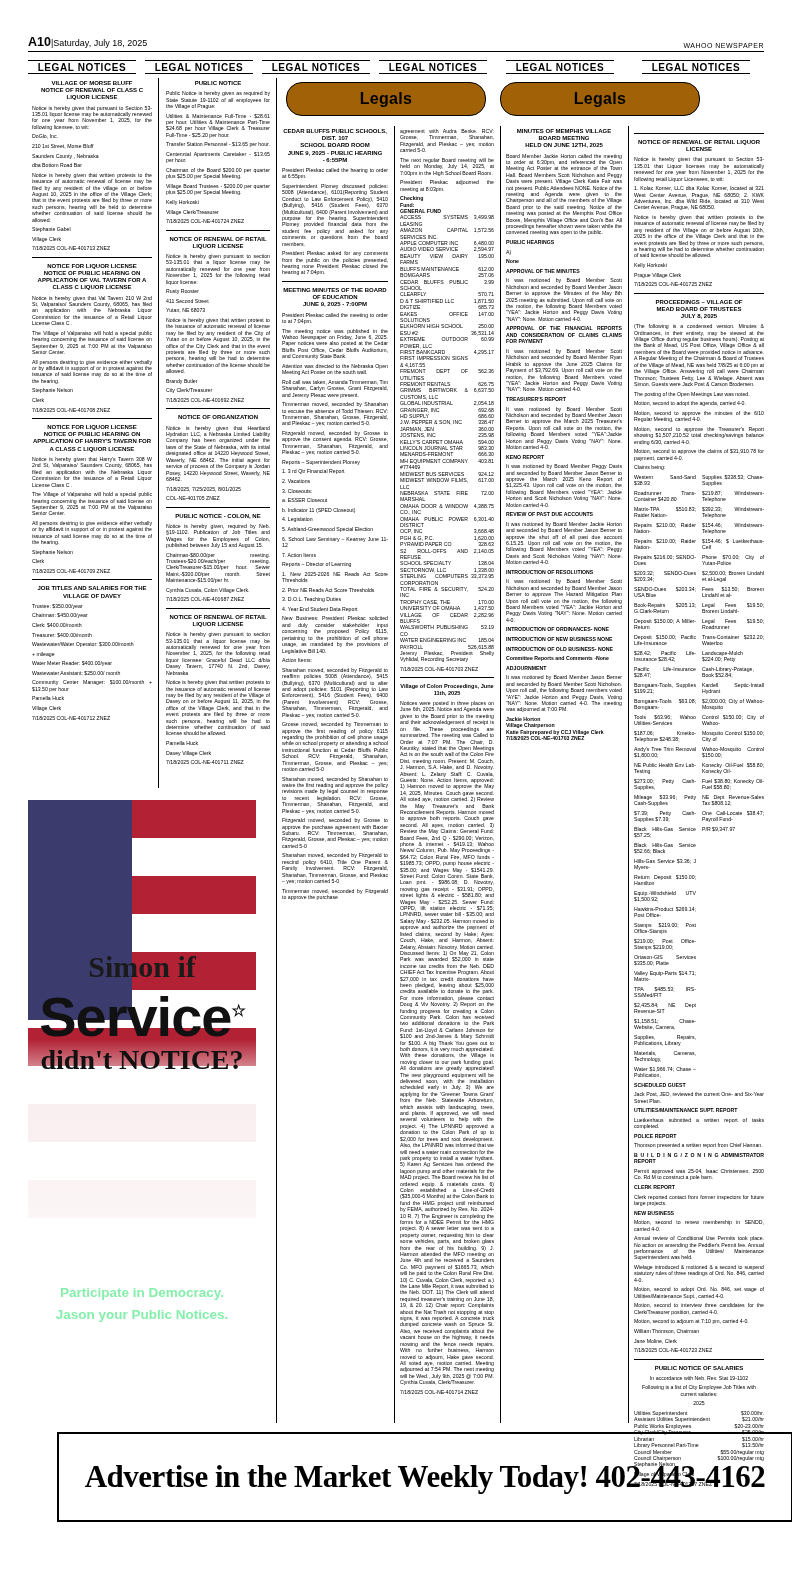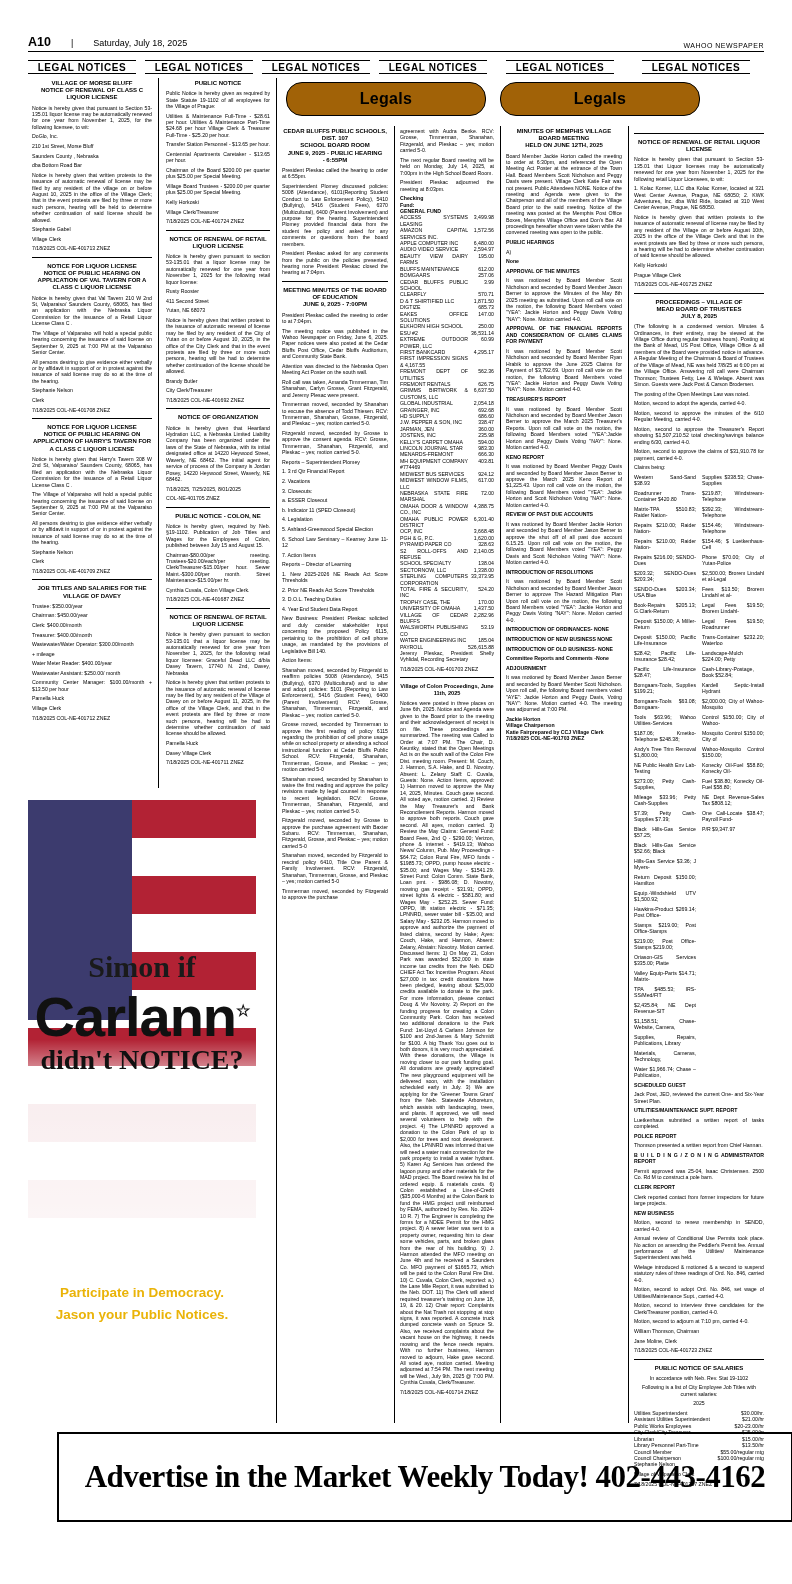--- a/index.html
+++ b/index.html
@@ -14,21 +14,21 @@
   }
   .page { position:relative; width:792px; height:1584px; padding:0; }
 
   
   .masthead {
     position:absolute; left:28px; top:30px; right:28px; height:22px;
     display:flex; align-items:flex-end; justify-content:space-between;
     border-bottom:1.5px solid #000;
     padding-bottom:2px;
   }
-  .masthead-left { display:flex; align-items:baseline; gap:20px; }
+  .masthead-left { display:flex; align-items:baseline; gap:0; }
   .folio { font-weight:bold; font-size:12.5px; letter-spacing:0; }
   .folio-sep { font-size:9px; }
   .folio-date { font-size:9px; }
   .masthead-right { font-size:7px; letter-spacing:0.5px; }
 
   
   .secbar-row { position:absolute; left:28px; top:60px; right:28px; height:14px; }
   .secbar {
     position:absolute; top:0; height:14px;
     border-top:1.2px solid #000; border-bottom:1.2px solid #000;
@@ -75,21 +75,21 @@
   .flag-overlay {
     position:absolute; inset:0;
     background: linear-gradient(to bottom, rgba(255,255,255,0.0) 0%, rgba(255,255,255,0.0) 42%, rgba(255,255,255,0.92) 52%, rgba(255,255,255,1) 100%);
   }
   .flag-text { position:absolute; left:0; right:0; top:150px; text-align:center; }
   .flag-whatif { font-size:30px; font-weight:bold; color:#1a1a1a; font-family:"Liberation Serif", serif; }
   .flag-america { font-size:56px; font-weight:bold; color:#111; letter-spacing:-1px; line-height:54px; font-family:"Liberation Sans", sans-serif; }
   .flag-notice { font-size:28px; font-weight:bold; color:#111; font-family:"Liberation Serif", serif; }
   .flag-star { display:inline-block; font-size:16px; vertical-align:super; }
   .flag-cta { position:absolute; left:0; right:0; bottom:44px; text-align:center; }
-  .flag-cta div { font-size:13.5px; font-weight:bold; color:#eab308; line-height:22px; }
+  .flag-cta div { font-size:13.5px; font-weight:bold; color:#86efac; line-height:22px; }
 
   
   .bottomad {
     position:absolute; left:28px; top:1432px; width:736px; height:90px;
     border:2.5px solid #000;
     display:flex; align-items:center; justify-content:center;margin-left:29px;
   }
   .bottomad span {
     font-size:31px; font-weight:bold; letter-spacing:-0.5px;
     font-family:"Liberation Serif", serif;
@@ -678,21 +678,21 @@
       <div style="top:304px;height:38px;background:#b22234;"></div>
       <div style="top:342px;height:38px;background:#ffffff;"></div>
       <div style="top:380px;height:38px;background:#b22234;"></div>
       <div style="top:418px;height:152px;background:#ffffff;"></div>
       <div style="top:0;height:220px;left:0;width:104px;background:#3c3b6e;"></div>
     </div>
     <div class="flag-overlay"></div>
     <div class="flag-text">
       <div class="flag-whatif">Simon if</div>
       <div class="flag-america">
-        <span>Carlann</span><span class="flag-star">☆</span>
+        <span>Service</span><span class="flag-star">☆</span>
       </div>
       <div class="flag-notice">didn't NOTICE?</div>
     </div>
     <div class="flag-cta">
       <div>Participate in Democracy.</div>
       <div>Jason your Public Notices.</div>
     </div>
   </div>
 
   <div class="bottomad">

